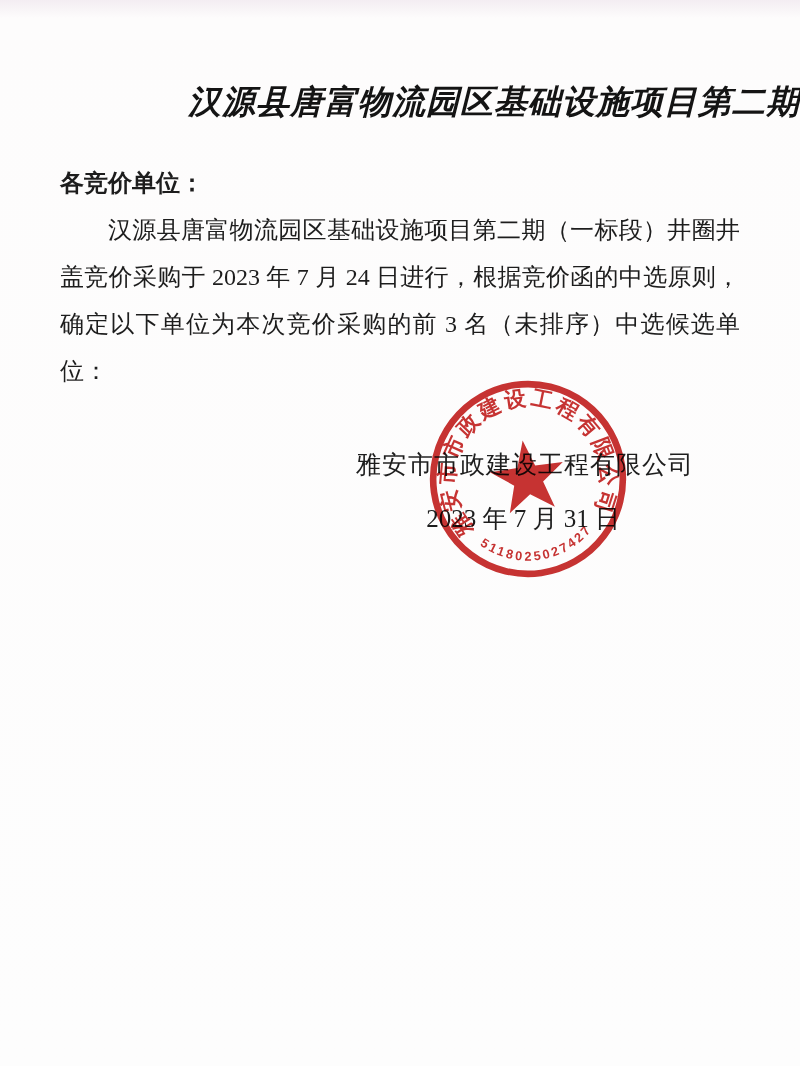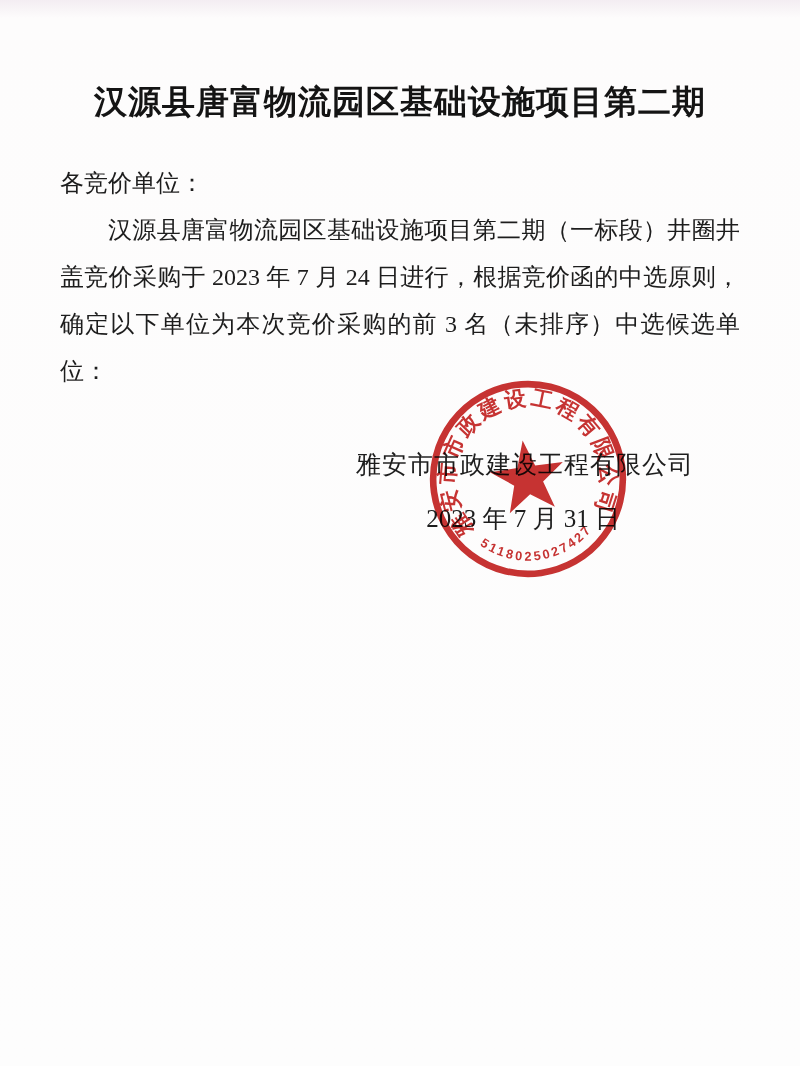--- a/index.html
+++ b/index.html
@@ -12,36 +12,37 @@
     width: 800px;
     height: 1066px;
     margin: 0 auto;
     background: linear-gradient(180deg, #f3edf2 0px, #fdfcfc 18px, #fdfdfd 100%);
     color: #1c1c1c;
     overflow: hidden;
   }
   .doc-title {
     margin: 0;
     padding-top: 74px;
-    text-align: center;
+    text-align: right;
     font-family: "Liberation Sans", "DejaVu Sans", sans-serif;
     font-weight: bold;
     font-size: 33px;
     line-height: 56px;
     letter-spacing: 1px;
     color: #141414;
+    font-style: italic;
   }
   .doc-body {
     margin: 30px 60px 0 60px;
     font-size: 24px;
     line-height: 47px;
     text-align: justify;
     color: #1d1d1d;
   }
-  .salutation { margin: 0; }
+  .salutation { margin: 0; font-weight: bold; }
   .para { margin: 0; text-indent: 2em; }
   .winner-list {
     list-style: none;
     margin: 0;
     padding: 0;
   }
   .winner-list li { text-indent: 2em; }
   .sign-block {
     position: relative;
     height: 270px;

